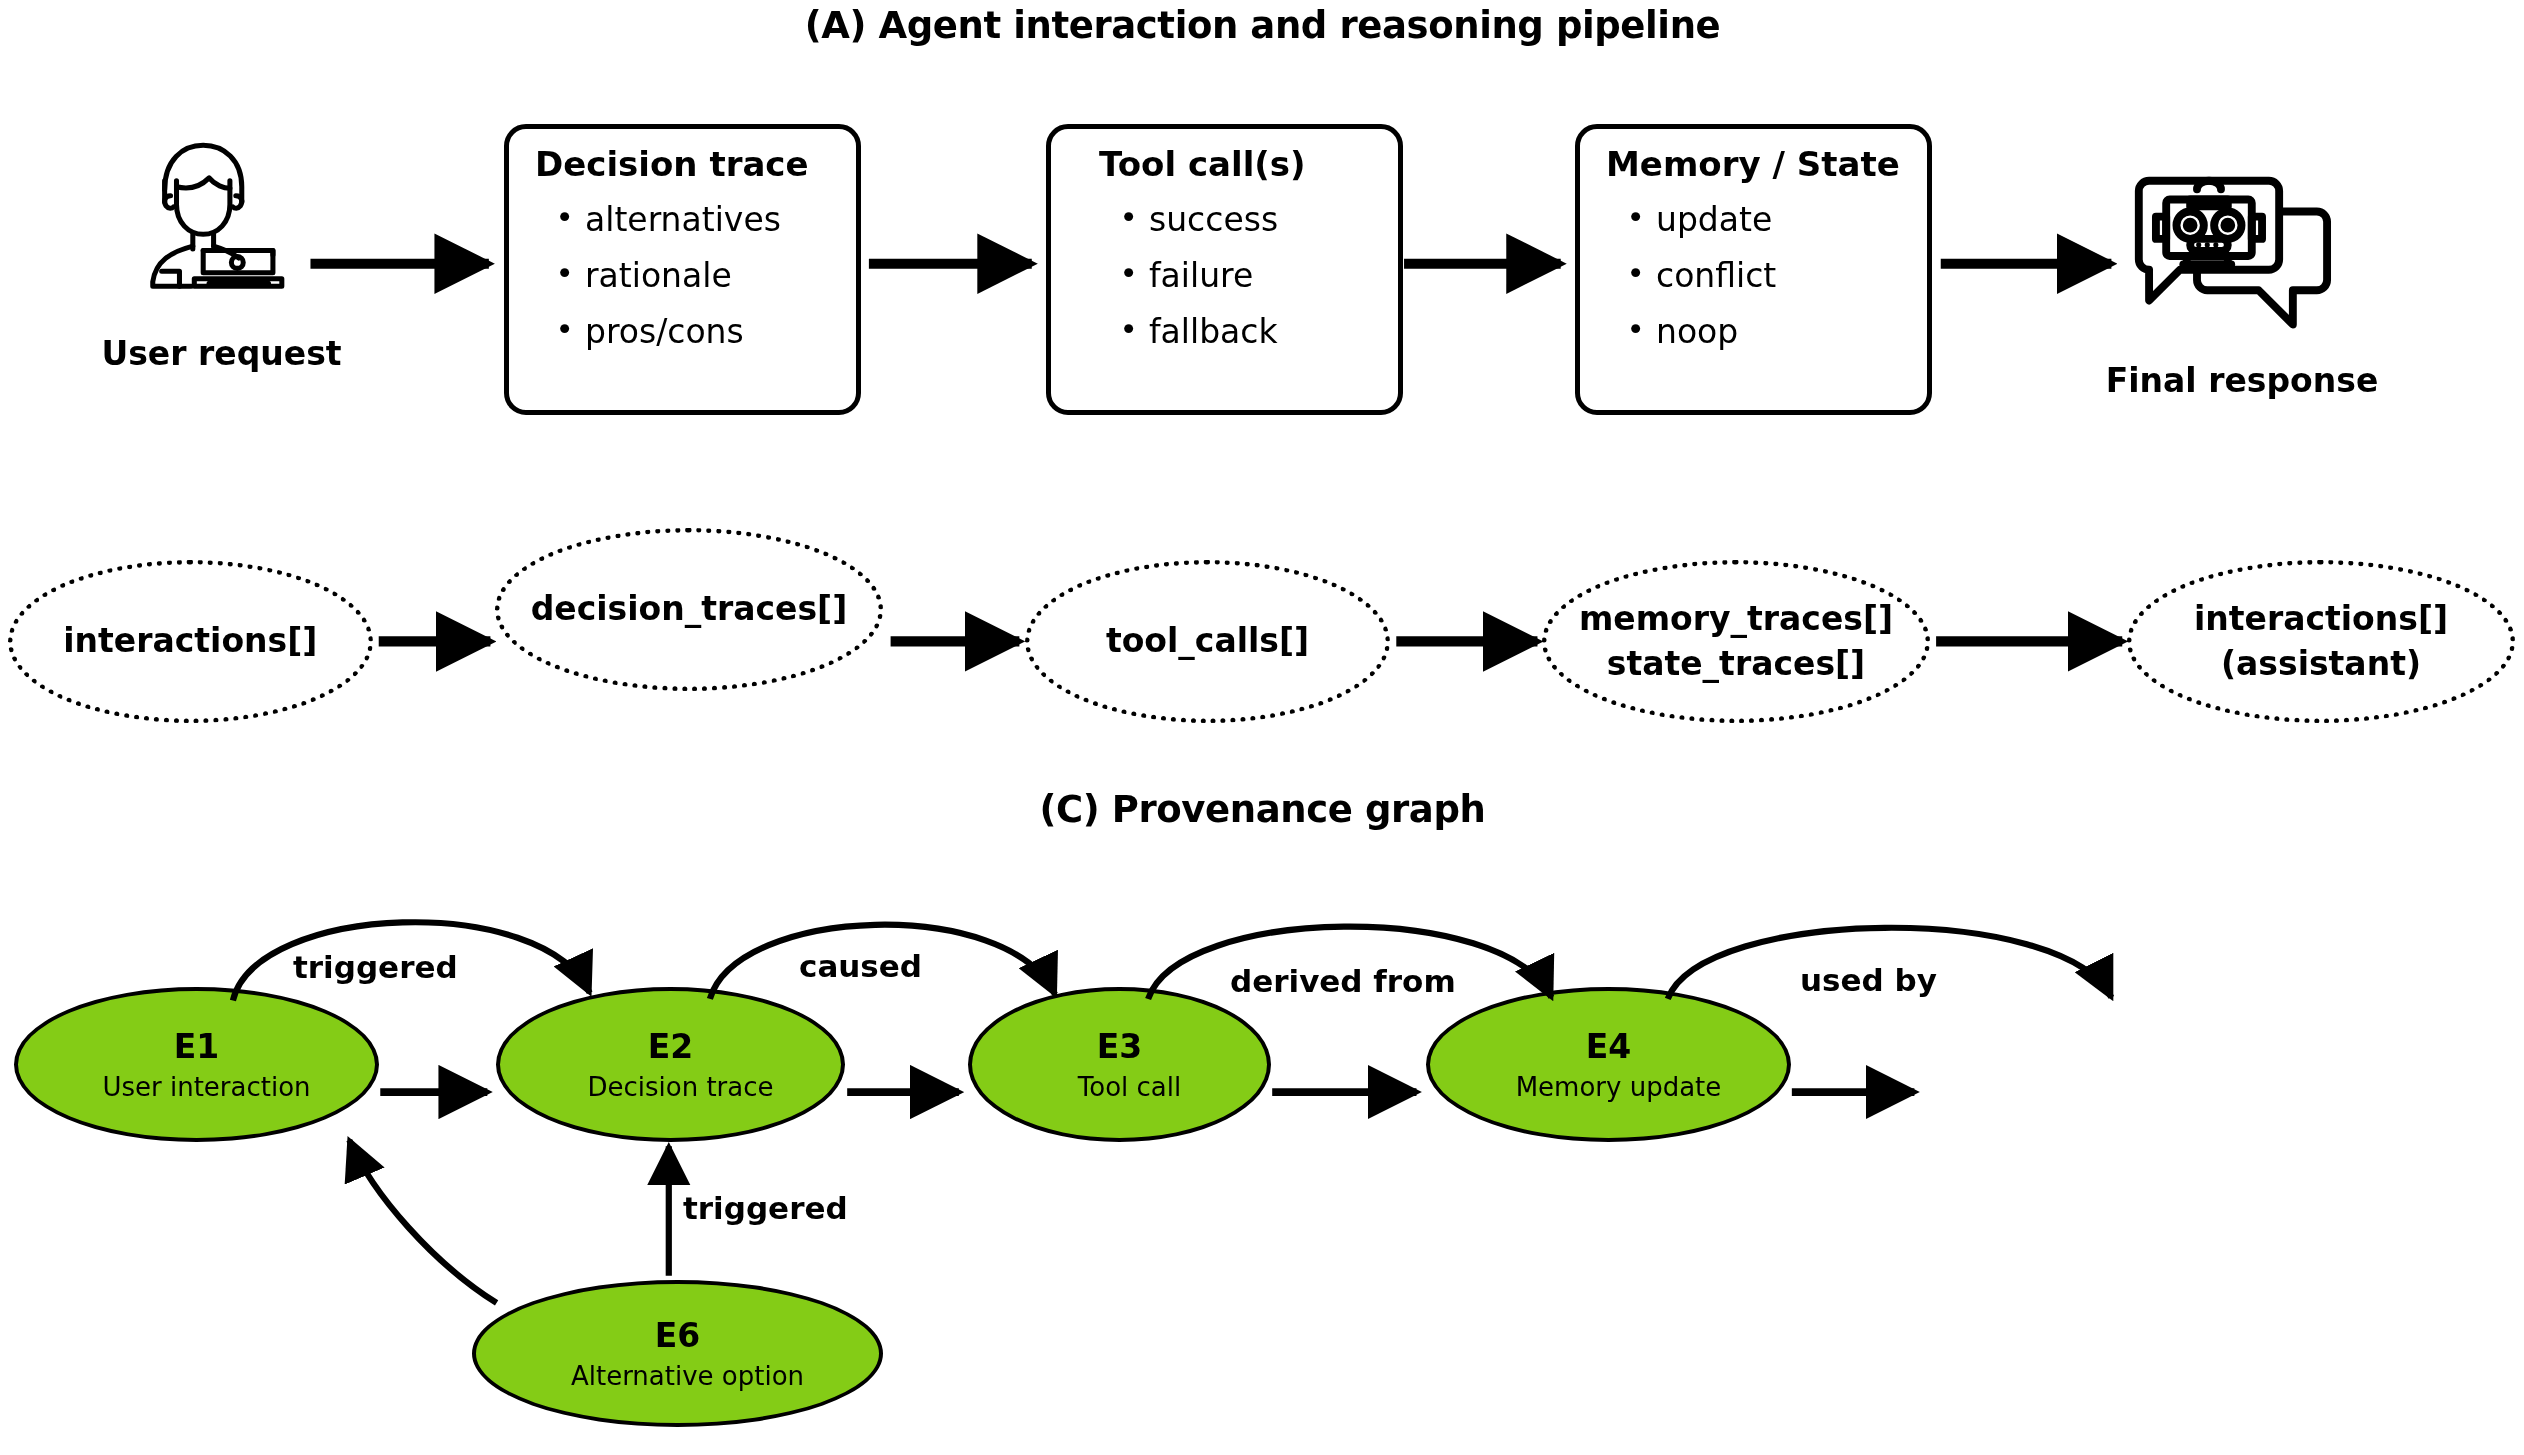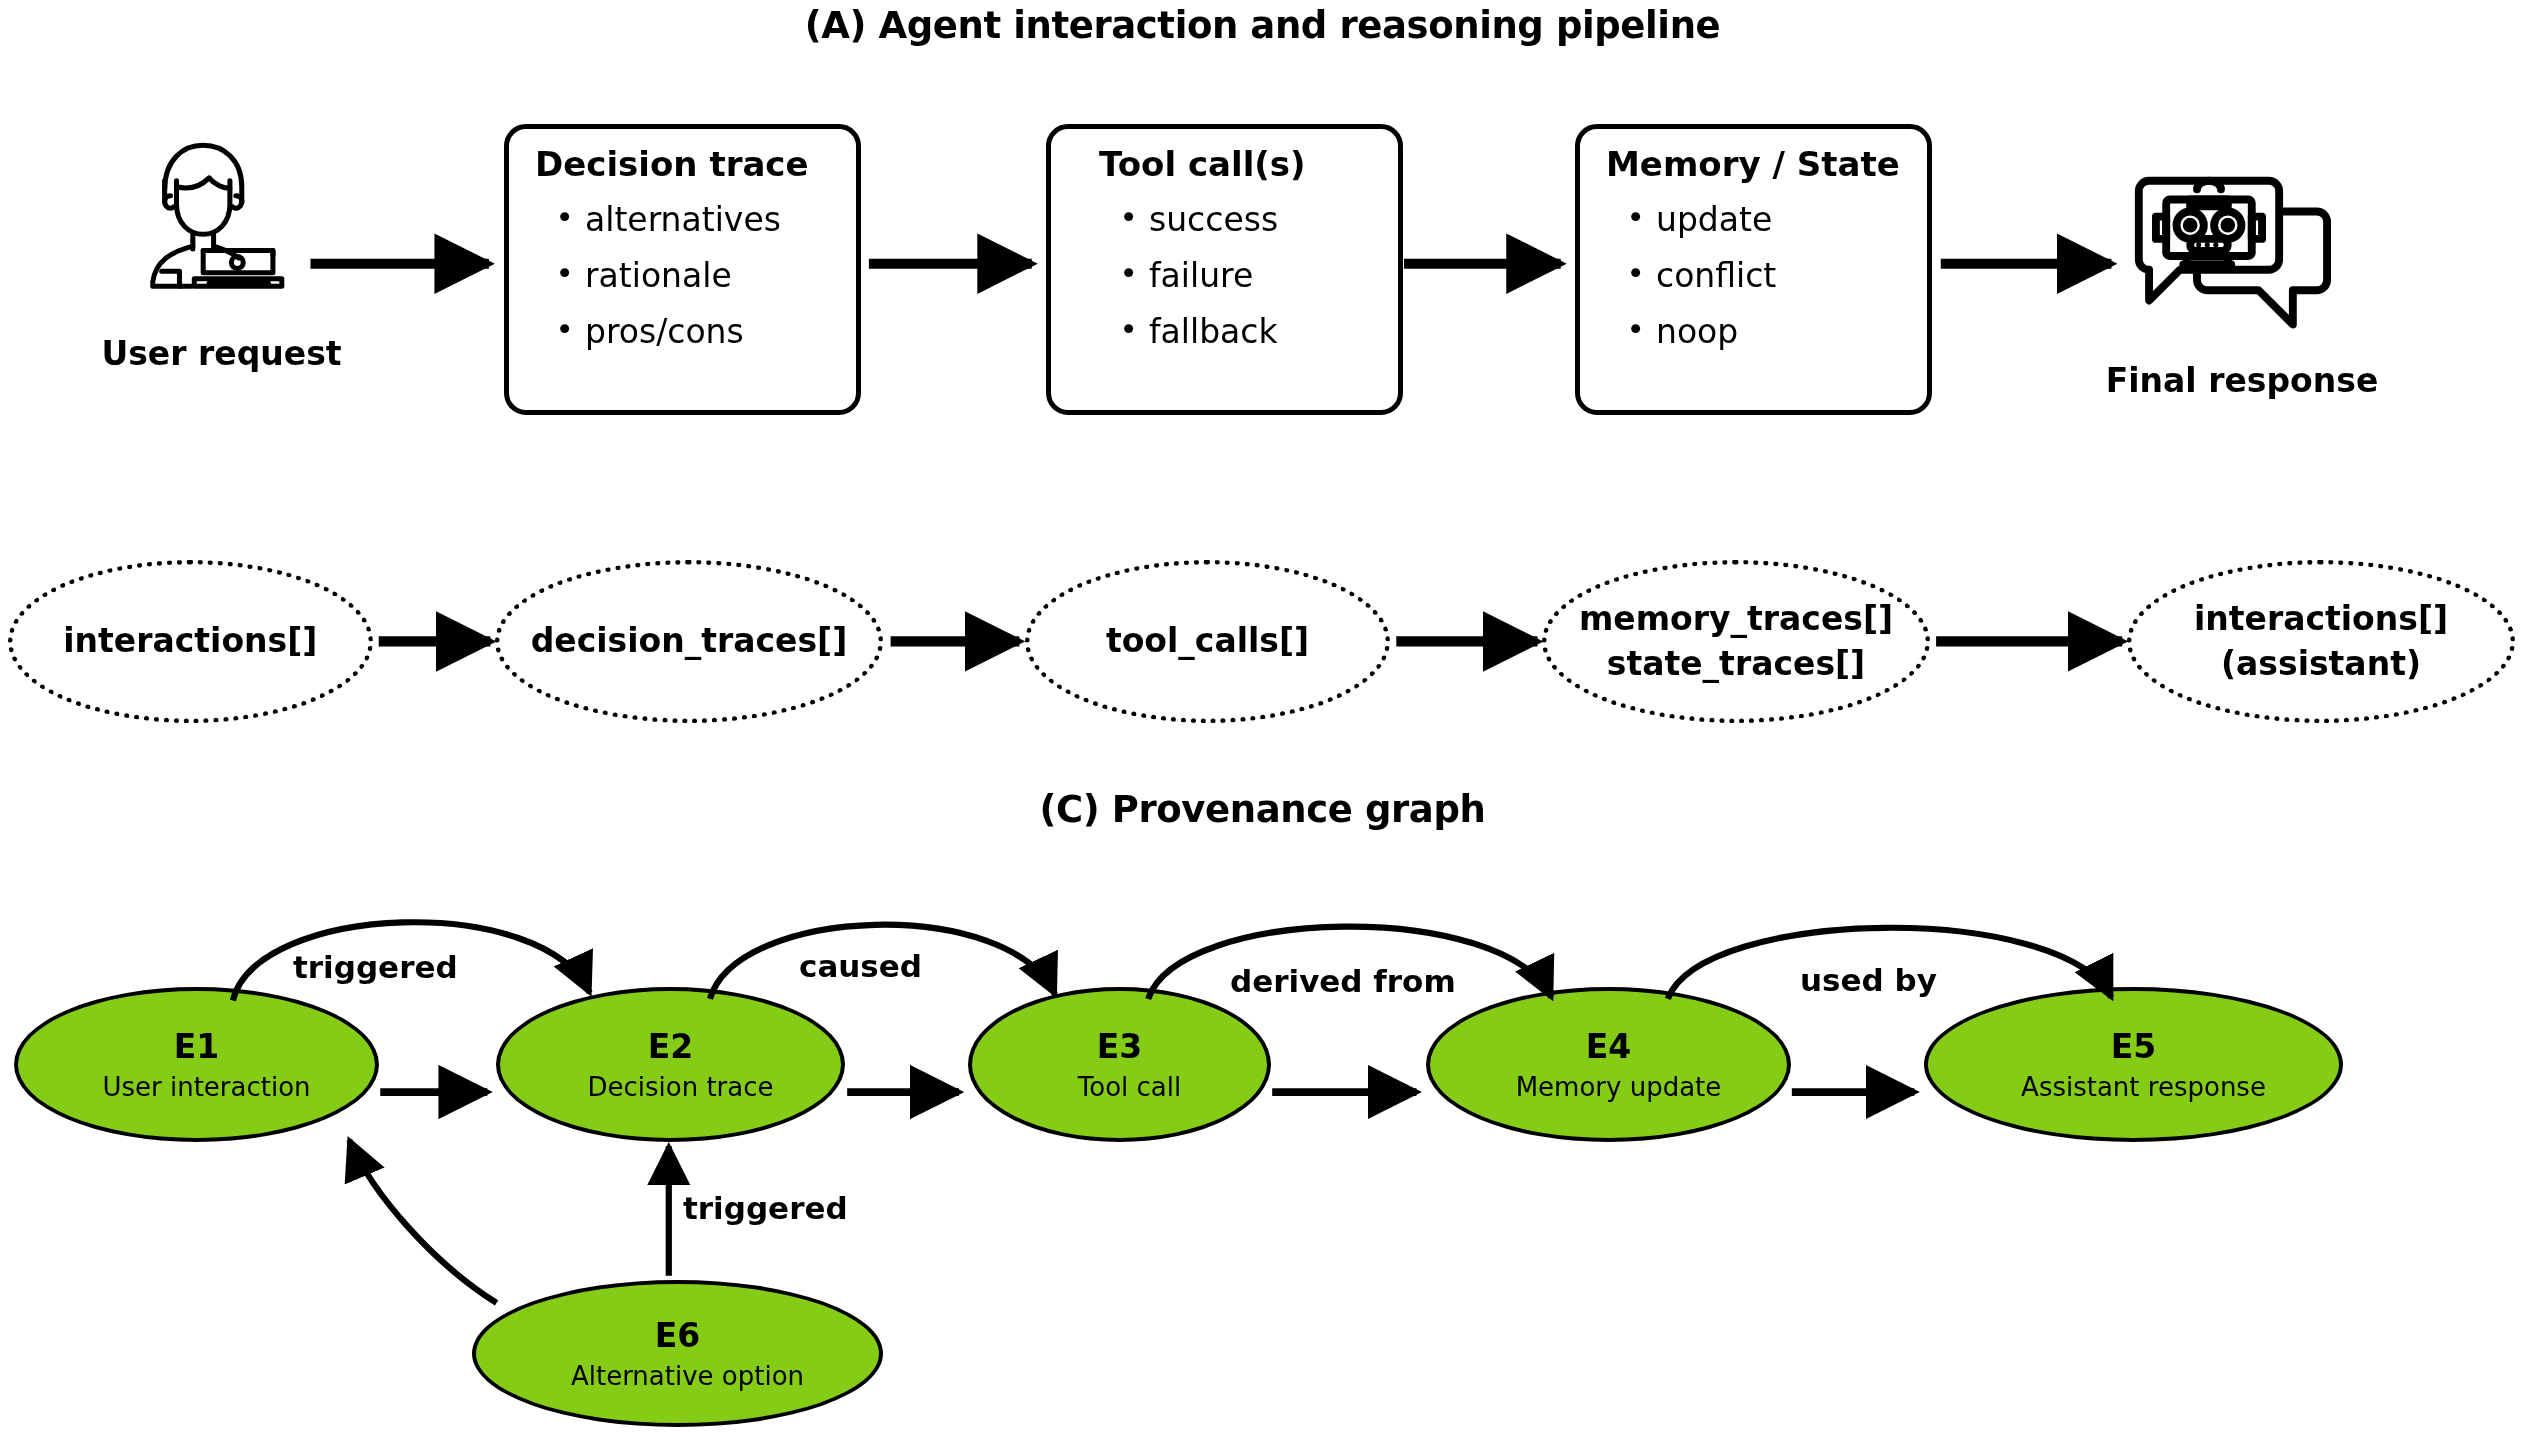--- a/index.html
+++ b/index.html
@@ -231,21 +231,21 @@
       <path d="M34 52 L34 57 L58 57 L58 52"></path>
       <path d="M32 57 L60 57"></path>
     </svg>
   </div>
   <div class="endpoint-label" style="left:2048px; top:361px; width:388px;">Final response</div>
 
   <div class="ell-dotted" style="left:7.8px; top:560px; width:365px; height:163px;">
     <span>interactions[]</span>
   </div>
 
-  <div class="ell-dotted" style="left:495px; top:560px; width:388px; height:163px;">
+  <div class="ell-dotted" style="left:495px; top:528px; width:388px; height:163px;">
     <span>decision_traces[]</span>
   </div>
 
   <div class="ell-dotted" style="left:1542px; top:560px; width:388px; height:163px;">
     <div>
       <div>memory_traces[]</div>
       <div>state_traces[]</div>
     </div>
   </div>
 
@@ -273,24 +273,20 @@
   <div class="ell-solid" style="left:968px; top:987px; width:303px; height:155px;">
     <div class="node-id">E3</div>
     <div class="node-label">Tool call</div>
   </div>
 
   <div class="ell-solid" style="left:1426px; top:987px; width:365px; height:155px;">
     <div class="node-id">E4</div>
     <div class="node-label">Memory update</div>
   </div>
 
-  <div class="ell-solid" style="left:1924px; top:987px; width:419px; height:155px;">
-    <div class="node-id">E5</div>
-    <div class="node-label">Assistant response</div>
-  </div>
 
   <div class="ell-solid" style="left:472px; top:1280px; width:411px; height:147px;">
     <div class="node-id">E6</div>
     <div class="node-label">Alternative option</div>
   </div>
 
   <div class="edge-label" style="left:293px; top:949px;">triggered</div>
   <div class="edge-label" style="left:799px; top:948px;">caused</div>
   <div class="edge-label" style="left:1230px; top:963px;">derived from</div>
   <div class="edge-label" style="left:1800px; top:962px;">used by</div>

